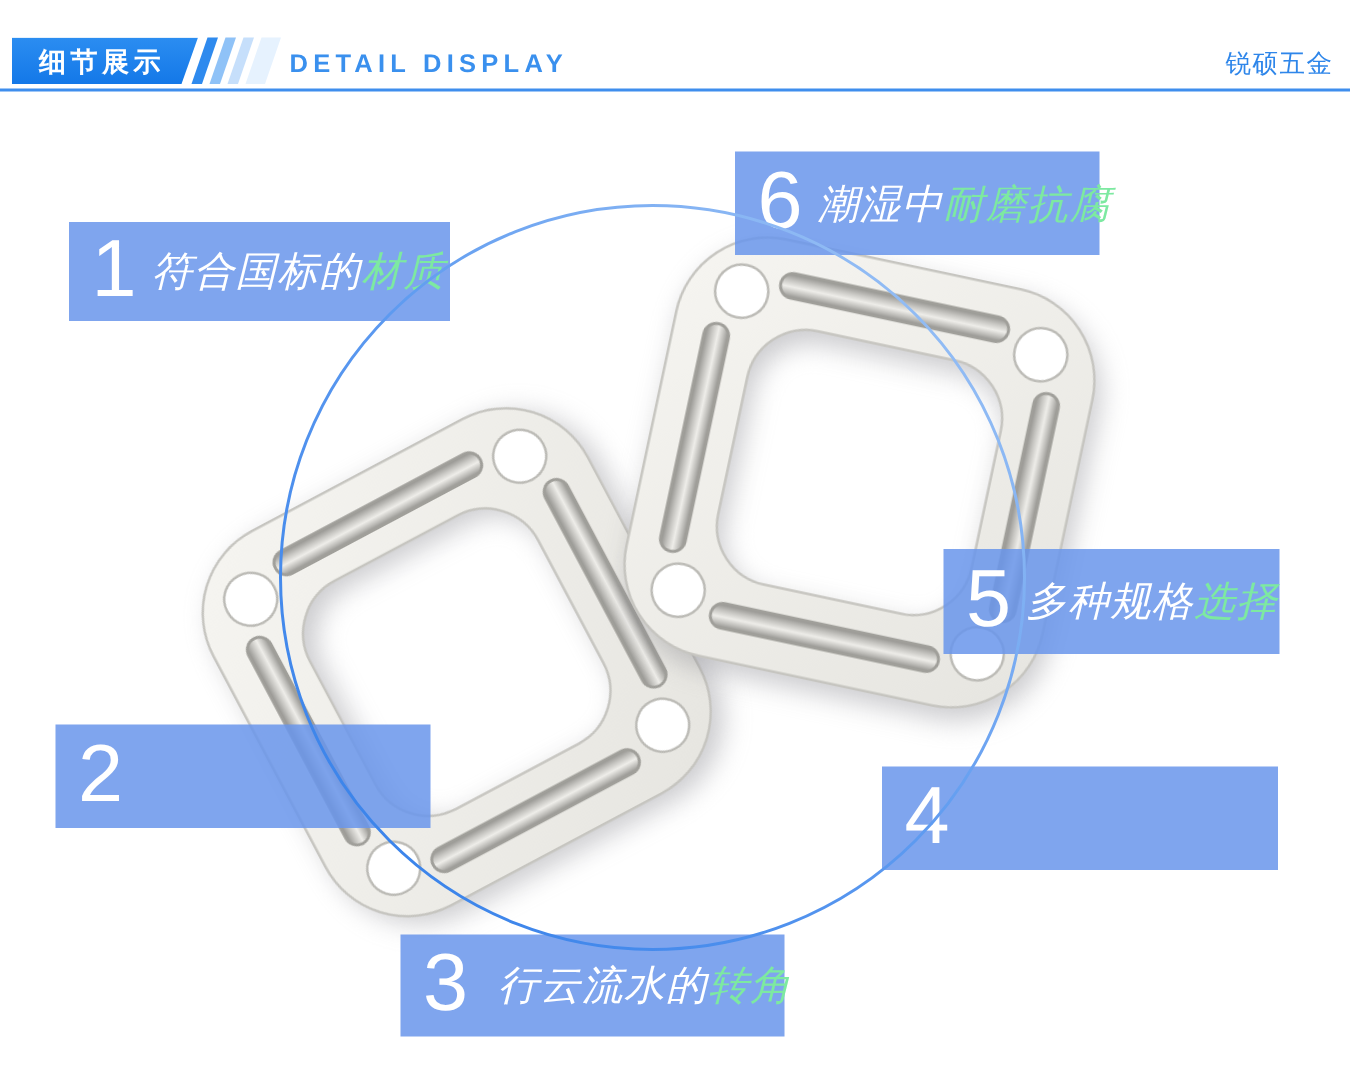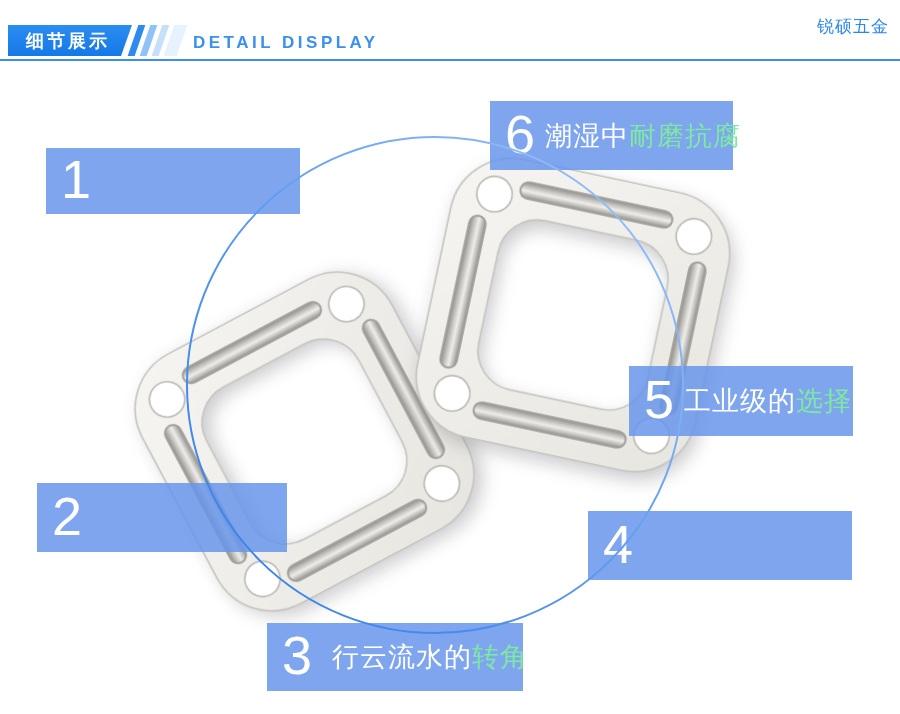--- a/index.html
+++ b/index.html
@@ -15,39 +15,39 @@
     clip-path:polygon(0 0,100% 0,calc(100% - 11px) 100%,0 100%);
     display:flex;align-items:center;justify-content:flex-start;
   }
   .hdr-badge span{color:#fff;font-size:18px;font-weight:bold;letter-spacing:3px;padding-left:18px;}
   .stripe{position:absolute;top:25px;height:31px;z-index:6;transform:skewX(-19deg);}
   .s1{left:133px;width:7px;background:#2e8aee;}
   .s2{left:145px;width:7px;background:#8fc2f7;}
   .s3{left:157px;width:7px;background:#c6dffb;}
   .s4{left:169px;width:13px;background:#e6f2fe;}
   .hdr-en{position:absolute;left:193px;top:33px;z-index:6;color:#3a90ee;font-size:17px;font-weight:bold;letter-spacing:3.5px;}
-  .hdr-brand{position:absolute;right:11px;top:15px;z-index:6;color:#2e86ea;font-size:17px;letter-spacing:1px;}
+  .hdr-brand{position:absolute;right:11px;top:31px;z-index:6;color:#2e86ea;font-size:17px;letter-spacing:1px;}
   .hdr-line{position:absolute;left:0;top:59px;width:900px;height:2px;background:#3f8eed;z-index:6;}
 
   
   .gasket{position:absolute;z-index:2;filter:drop-shadow(5px 7px 9px rgba(125,125,132,0.40));}
   .gasket svg{display:block;width:100%;height:100%;}
   .gasket-left{left:161px;top:298px;width:287px;height:287px;transform:rotate(-28deg);}
   .gasket-right{left:429px;top:171px;width:288px;height:288px;transform:rotate(12deg);}
 
   
   .circle-overlay{position:absolute;left:0;top:0;z-index:5;pointer-events:none;}
 
   
   .feature{
     position:absolute;z-index:4;background:rgba(104,149,235,0.85);
     display:flex;align-items:center;padding-left:15px;box-sizing:border-box;gap:10px;
   }
   .feature .num{color:#ffffff;font-size:54px;line-height:1;font-weight:400;transform:translateY(-2px);}
-  .feature .txt{color:#ffffff;font-size:27px;letter-spacing:1px;white-space:nowrap;}
+  .feature .txt{color:#ffffff;font-size:27px;letter-spacing:1px;white-space:nowrap;font-style:italic;}
   .feature .green{color:#7de9a1;}
   .f1{left:46px;top:148px;width:254px;height:66px;}
   .f2{left:37px;top:483px;width:250px;height:69px;}
   .f3{left:267px;top:623px;width:256px;height:68px;}
   .f4{left:588px;top:511px;width:264px;height:69px;}
   .f5{left:629px;top:366px;width:224px;height:70px;}
   .f6{left:490px;top:101px;width:243px;height:69px;}
   .f2 .txt,.f4 .txt,.f3 .txt{margin-left:10px;}
 </style>
 </head>
@@ -119,34 +119,35 @@
       <circle cx="38" cy="222" r="16" fill="#ffffff" stroke="#bcbbb6" stroke-width="1.5"></circle>
       <rect x="60" y="21" width="140" height="15" rx="7.5" fill="url(#slotH)" stroke="#a09f9a" stroke-width="1.8"></rect>
       <rect x="60" y="224" width="140" height="15" rx="7.5" fill="url(#slotH)" stroke="#a09f9a" stroke-width="1.8"></rect>
       <rect x="21" y="60" width="15" height="140" rx="7.5" fill="url(#slotV)" stroke="#a09f9a" stroke-width="1.8"></rect>
       <rect x="224" y="60" width="15" height="140" rx="7.5" fill="url(#slotV)" stroke="#a09f9a" stroke-width="1.8"></rect>
     </svg>
   </div>
 
   <div class="feature f1">
     <span class="num">1</span>
+    <span class="txt"><span>符合国标的</span><span class="green">材质</span></span>
   </div>
   <div class="feature f2">
     <span class="num">2</span>
   </div>
   <div class="feature f3">
     <span class="num">3</span>
     <span class="txt"><span>行云流水的</span><span class="green">转角</span></span>
   </div>
   <div class="feature f4">
     <span class="num">4</span>
   </div>
   <div class="feature f5">
     <span class="num">5</span>
-    <span class="txt"><span>工业级的</span><span class="green">选择</span></span>
+    <span class="txt"><span>多种规格</span><span class="green">选择</span></span>
   </div>
   <div class="feature f6">
     <span class="num">6</span>
     <span class="txt"><span>潮湿中</span><span class="green">耐磨抗腐</span></span>
   </div>
 
   <svg class="circle-overlay" width="900" height="714">
     <circle cx="435" cy="385" r="248" fill="none" stroke="url(#circGrad)" stroke-width="2"></circle>
   </svg>
 

